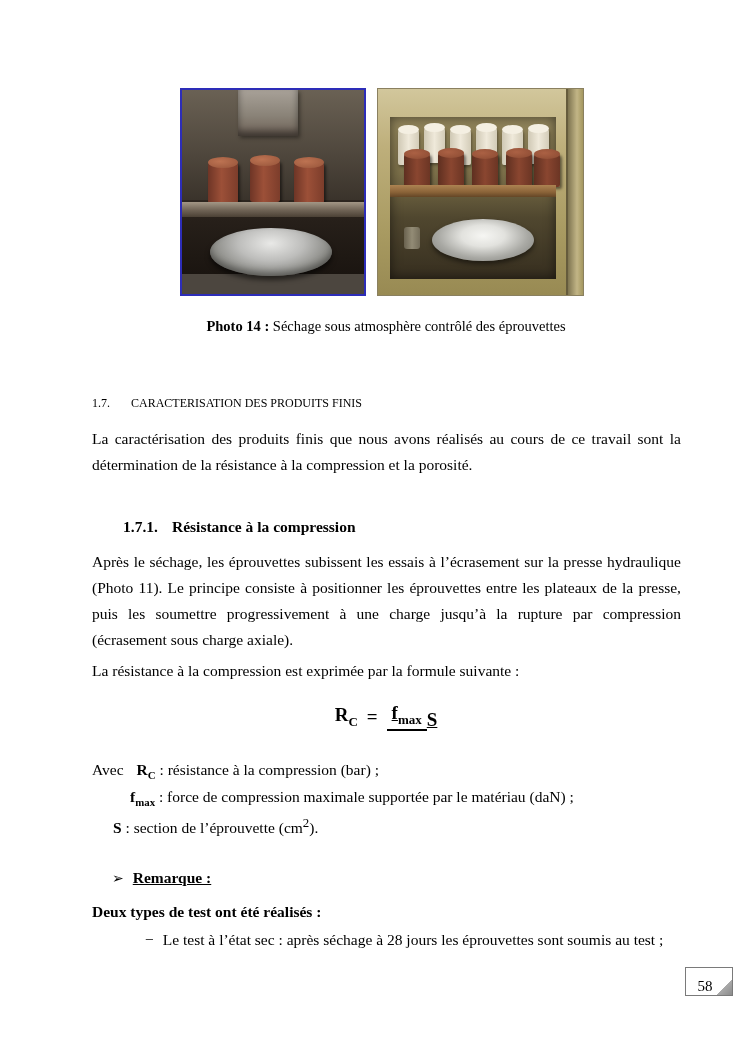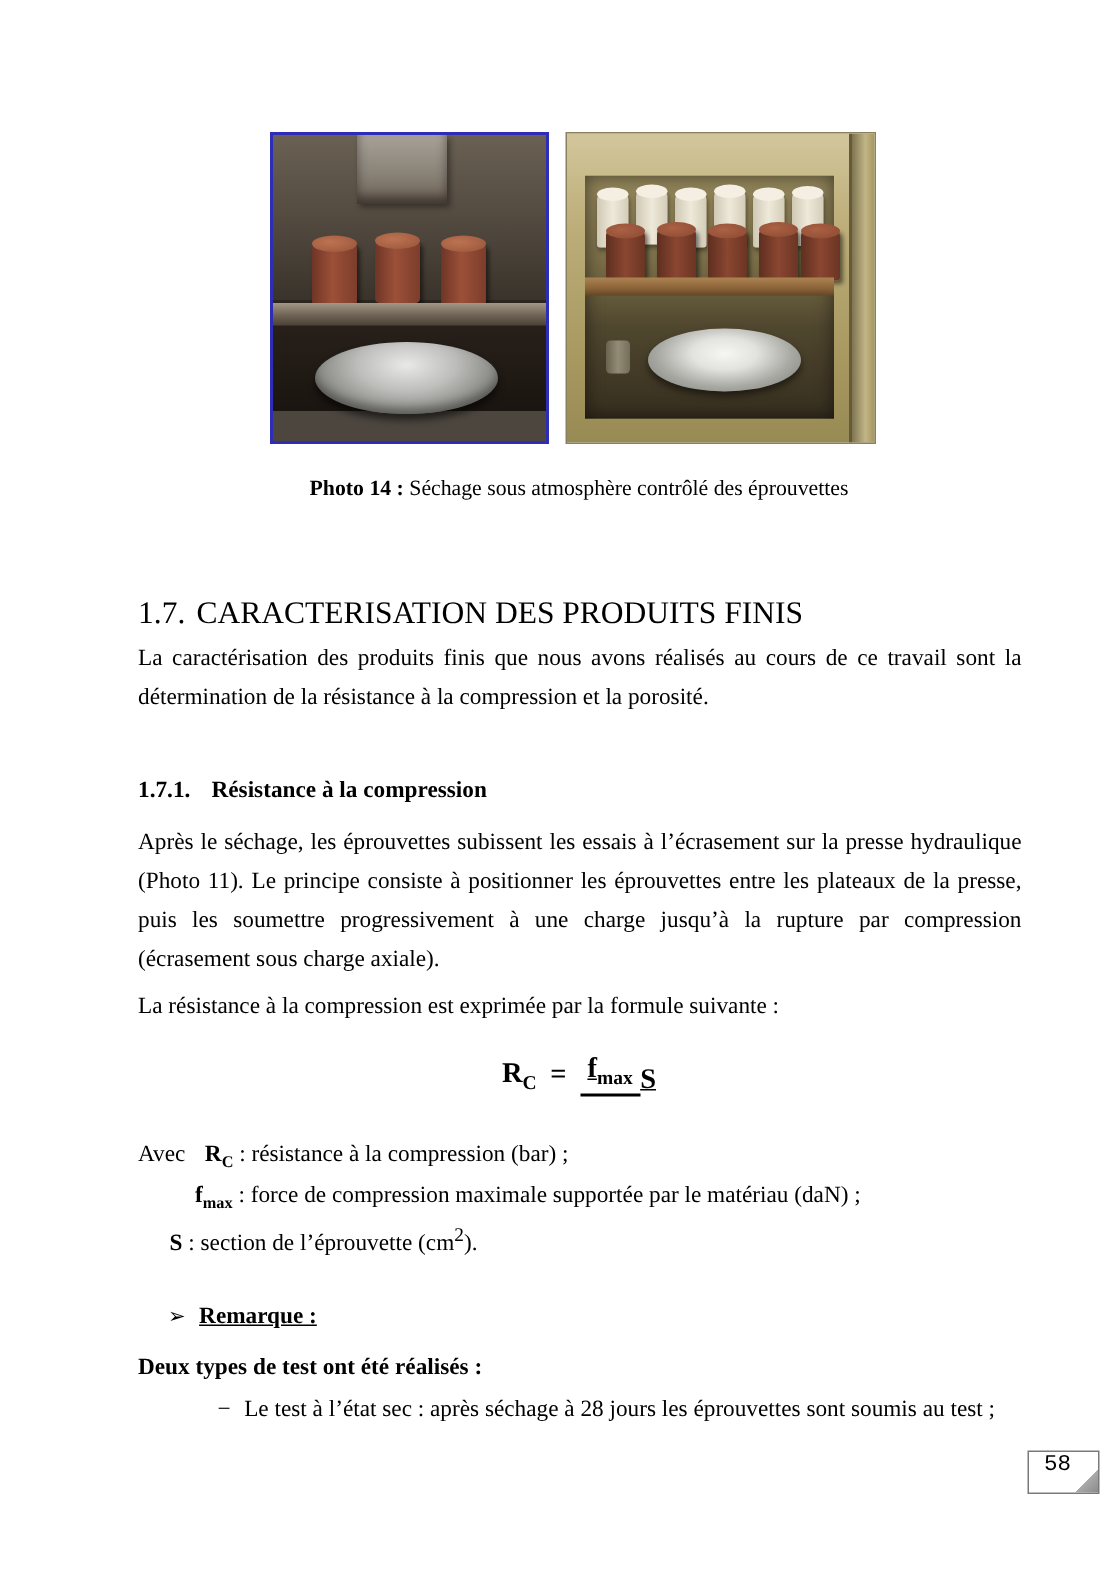--- a/index.html
+++ b/index.html
@@ -58,26 +58,26 @@
   .rp-shelf{position:absolute;left:0;top:68px;width:100%;height:12px;
     background:linear-gradient(180deg,#ad8352 0%,#8a6338 60%,#644626 100%);}
   .rp-pan{position:absolute;left:42px;top:102px;width:102px;height:42px;border-radius:50%;
     background:radial-gradient(ellipse at 50% 40%,#f6f6f3 0%,#e2e2de 30%,#a9a9a4 62%,#767672 100%);
     box-shadow:0 3px 5px rgba(0,0,0,.5);}
   .rp-jar{position:absolute;left:14px;top:110px;width:16px;height:22px;border-radius:3px;
     background:linear-gradient(90deg,#6d6653,#9b947e 50%,#7a7360);opacity:.9;}
 
   
   .caption{position:absolute;left:92px;top:318px;width:588px;text-align:center;font-size:14.5px;}
-  .h17{position:absolute;left:92px;top:396px;font-size:21px;}
+  .h17{position:absolute;left:92px;top:396px;font-size:12px;}
   .h17 .hnum{display:inline-block;width:39px;}
   .body-par{position:absolute;left:92px;width:589px;text-align:justify;line-height:26px;}
   .p1{top:426px;}
   .h171{position:absolute;left:92px;top:518px;font-weight:bold;}
-  .h171 .hnum{display:inline-block;width:49px;}
+  .h171 .hnum{display:inline-block;width:49px;margin-left:31px;}
   .p2{top:549px;}
   .fintro{position:absolute;left:92px;top:662px;}
   .formula{position:absolute;left:92px;top:688px;width:588px;height:58px;
     display:flex;justify-content:center;align-items:center;gap:9px;
     font-weight:bold;font-size:19px;}
   .formula sub{font-size:13px;}
   .frac{display:inline-flex;flex-direction:row;align-items:flex-end;line-height:1.1;text-decoration:underline;}
   .frac .num{padding:0 5px 2px;border-bottom:2px solid #000;}
   .frac .den{padding-top:2px;}
   .def{position:absolute;line-height:26px;}
@@ -88,22 +88,22 @@
   .def3{left:113px;top:810px;}
   .remark{position:absolute;left:112px;top:869px;font-weight:bold;}
   .remark .rbullet{margin-right:9px;font-family:"DejaVu Sans",sans-serif;font-size:14px;}
   .remark .rtitle{text-decoration:underline;}
   .deux{position:absolute;left:92px;top:903px;font-weight:bold;}
   .dashitem{position:absolute;left:145px;top:931px;}
   .dashitem .dmark{margin-right:9px;}
 
   
   .pagebox{position:absolute;left:685px;top:967px;width:46px;height:27px;
-    border:1px solid #7a7a7a;display:flex;align-items:flex-start;justify-content:center;
-    font-size:15px;background:#fff;font-family:Liberation Mono, monospace;}
+    border:1px solid #7a7a7a;display:flex;align-items:flex-end;justify-content:center;
+    font-size:15px;background:#fff;}
   .pagebox .num{padding-right:8px;}
   .fold{position:absolute;right:0;bottom:0;width:15px;height:15px;
     background:linear-gradient(135deg,transparent 49%,#a9a9a9 50%,#8b8b8b 100%);}
 </style>
 </head>
 <body>
 
 <div class="page">
 
   <div class="photos">

